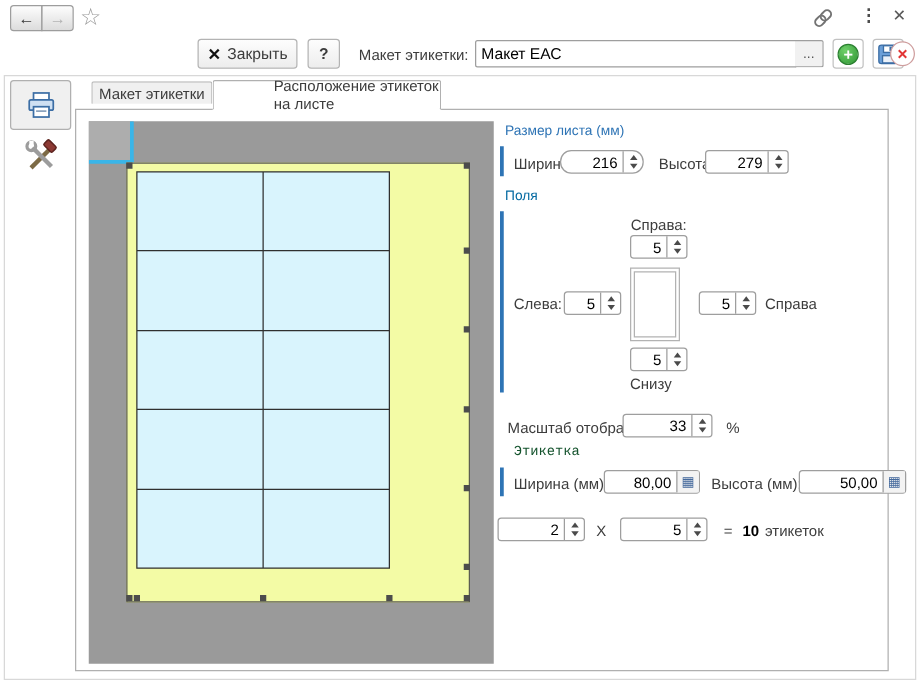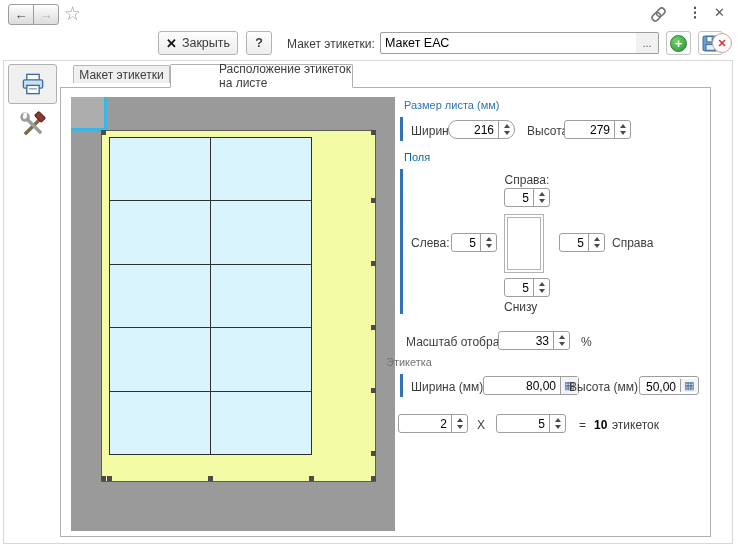--- a/index.html
+++ b/index.html
@@ -252,29 +252,29 @@
   <div class="abs lbl" style="left:345px;top:247px;">Масштаб отображения:</div>
   <div class="abs spin" style="left:437px;top:243px;width:72px;">
     <span class="val">33</span>
     <span class="btns">
         <i class="tri-up"></i>
         <i class="tri-dn"></i>
       </span>
   </div>
   <div class="abs lbl" style="left:520px;top:247px;">%</div>
 
-  <div class="abs hdr" style="left: 325px; top: 268px; color: #737373;">Этикетка</div>
+  <div class="abs hdr" style="left: 350px; top: 268px; color: #14532d; font-family: Liberation Mono, monospace;">Этикетка</div>
   <div class="abs vbar" style="left: 339px; top: 286px; height: 23px; color: rgb(46, 116, 181); background: rgb(46, 116, 181);"></div>
   <div class="abs lbl" style="left:350px;top:292px;">Ширина (мм):</div>
-  <div class="abs calcf" style="left:422px;top:288px;width:96px;">
+  <div class="abs calcf" style="left:422px;top:288px;width:77px;">
     <span class="val">80,00</span>
     <span class="cbtn">▦</span>
   </div>
   <div class="abs lbl" style="left:508px;top:292px;">Высота (мм):</div>
-  <div class="abs calcf" style="left:578px;top:288px;width:60px;align-items:center;">
+  <div class="abs calcf" style="left:578px;top:288px;width:86px;">
     <span class="val">50,00</span>
     <span class="cbtn">▦</span>
   </div>
 
   <div class="abs spin" style="left:337px;top:326px;width:70px;">
     <span class="val">2</span>
     <span class="btns">
         <i class="tri-up"></i>
         <i class="tri-dn"></i>
       </span>

